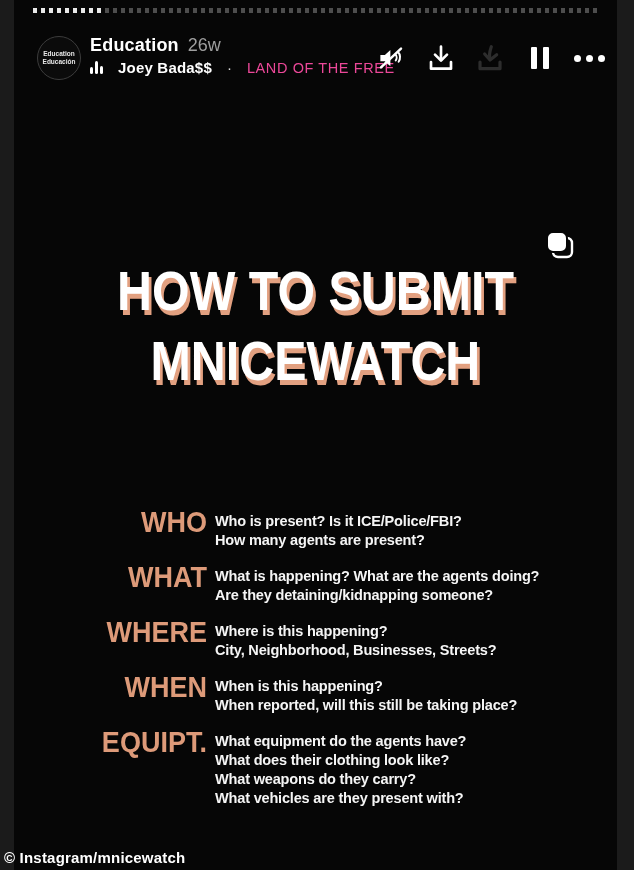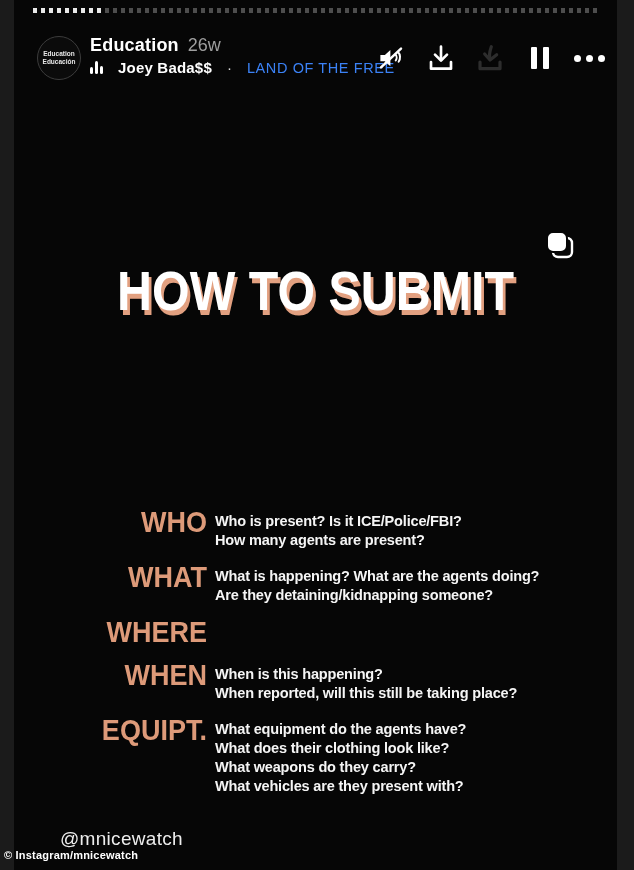--- a/index.html
+++ b/index.html
@@ -21,21 +21,21 @@
     line-height:8px;text-align:center;}
   .hdr-line1{position:absolute;left:76px;top:35px;display:flex;align-items:baseline;gap:9px;}
   .username{color:#ffffff;font-size:18px;font-weight:bold;letter-spacing:.2px;}
   .timestamp{color:#9f9f9f;font-size:18px;}
   .hdr-line2{position:absolute;left:76px;top:59px;display:flex;align-items:center;gap:15px;color:#fff;}
   .eq{display:flex;align-items:flex-end;gap:2px;height:13px;}
   .eq i{display:block;width:3px;background:#fff;border-radius:2px;}
   .eq i:nth-child(1){height:7px;} .eq i:nth-child(2){height:13px;} .eq i:nth-child(3){height:8px;}
   .artist{font-size:15px;font-weight:bold;letter-spacing:.2px;}
   .sep{font-size:15px;color:#dcdcdc;}
-  .track-name{font-size:14.5px;color:#3b82f6;letter-spacing:.6px;}
+  .track-name{font-size:14.5px;color:#ec4899;letter-spacing:.6px;}
 
   
   .controls{position:absolute;left:360px;top:38px;width:232px;height:40px;display:flex;
     align-items:center;justify-content:space-between;}
   .ctl{display:flex;align-items:center;justify-content:center;width:34px;height:34px;cursor:pointer;}
   .pause{display:flex;gap:6px;}
   .pause i{display:block;width:6px;height:22px;background:#fff;border-radius:1px;}
   .dots{display:flex;gap:5px;}
   .dots i{display:block;width:7px;height:7px;border-radius:50%;background:#fff;}
 
@@ -52,21 +52,21 @@
   .sections{position:absolute;left:0;top:511px;width:603px;}
   .sec-row{display:flex;align-items:flex-start;margin-bottom:17px;}
   .sec-label{width:201px;text-align:right;padding-right:9px;box-sizing:border-box;
     color:#dd9a79;font-size:30px;line-height:30px;font-weight:bold;margin-top:-4px;
     transform:scaleX(.9);transform-origin:right center;white-space:nowrap;}
   .sec-lines{flex:1;}
   .sec-line{color:#f5f5f5;font-size:15px;line-height:19px;font-weight:bold;
     letter-spacing:-.2px;white-space:nowrap;transform:scaleX(.97);transform-origin:left center;}
 
   .watermark{position:absolute;left:46px;top:828px;color:#ededed;font-size:19px;letter-spacing:.3px;}
-  .credit{position:absolute;left:4px;top:849px;color:#ffffff;font-size:11px;font-weight:bold;
+  .credit{position:absolute;left:4px;top:849px;color:#ffffff;font-size:15px;font-weight:bold;
     letter-spacing:.2px;}
   svg{display:block;}
 </style>
 </head>
 <body>
 
 <div class="stage">
   <div class="story">
 
     <div class="progress">
@@ -128,55 +128,59 @@
 
     <div class="carousel">
       <svg width="34" height="34" viewBox="0 0 34 34">
         <rect x="10" y="10" width="19" height="19" rx="5" fill="none" stroke="#fff" stroke-width="2.4"></rect>
         <rect x="4" y="4" width="20" height="20" rx="6" fill="#fff" stroke="#060606" stroke-width="2"></rect>
       </svg>
     </div>
 
     <div class="title">
       <div><span class="title-line">HOW TO SUBMIT</span></div>
+      <div><span class="title-line">MNICEWATCH</span></div>
     </div>
 
     <div class="sections">
       <div class="sec-row">
         <div class="sec-label">WHO</div>
         <div class="sec-lines">
           <div class="sec-line">Who is present? Is it ICE/Police/FBI?</div>
           <div class="sec-line">How many agents are present?</div>
         </div>
       </div>
       <div class="sec-row">
         <div class="sec-label">WHAT</div>
         <div class="sec-lines">
           <div class="sec-line">What is happening? What are the agents doing?</div>
           <div class="sec-line">Are they detaining/kidnapping someone?</div>
         </div>
       </div>
       <div class="sec-row">
         <div class="sec-label">WHERE</div>
+        <div class="sec-lines">
+          <div class="sec-line">Where is this happening?</div>
+          <div class="sec-line">City, Neighborhood, Businesses, Streets?</div>
+        </div>
       </div>
       <div class="sec-row">
         <div class="sec-label">WHEN</div>
         <div class="sec-lines">
           <div class="sec-line">When is this happening?</div>
           <div class="sec-line">When reported, will this still be taking place?</div>
         </div>
       </div>
       <div class="sec-row">
         <div class="sec-label">EQUIPT.</div>
         <div class="sec-lines">
           <div class="sec-line">What equipment do the agents have?</div>
           <div class="sec-line">What does their clothing look like?</div>
           <div class="sec-line">What weapons do they carry?</div>
           <div class="sec-line">What vehicles are they present with?</div>
         </div>
       </div>
     </div>
 
-    <div class="watermark">@mnicewatch</div>
   </div>
 
   <div class="credit">© Instagram/mnicewatch</div>
 </div>
 
 </body></html>

